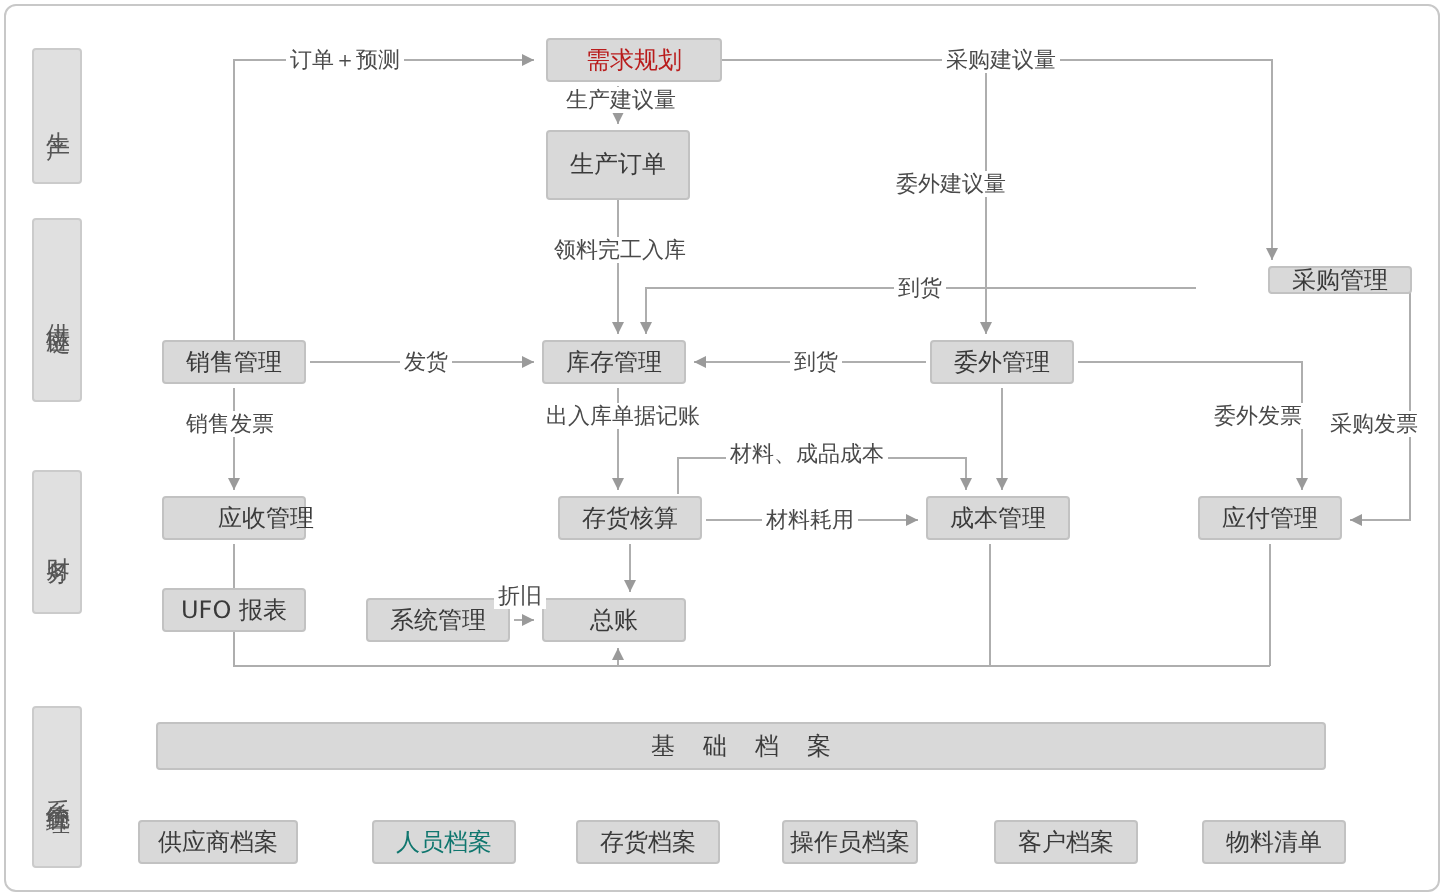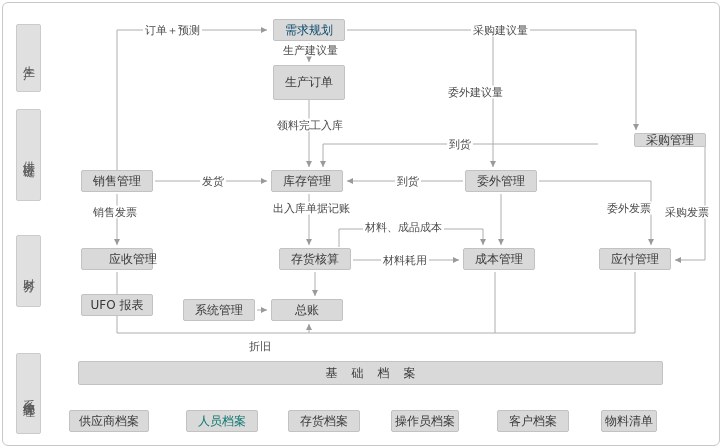--- a/index.html
+++ b/index.html
@@ -105,49 +105,49 @@
         <polyline points="632,269 632,330" fill="none" stroke="#aeaeae" stroke-width="1"></polyline>
         <polyline points="306,330 306,321" fill="none" stroke="#aeaeae" stroke-width="1" marker-end="url(#arr)"></polyline>
         <polyline points="312,269 312,293" fill="none" stroke="#aeaeae" stroke-width="1" marker-end="url(#arr)"></polyline>
       </g>
   </svg>
   <div id="diagram-layer">
       <div class="lane" style="background: rgb(224, 224, 224); left: 13px; top: 21px; width: 25px; height: 68px;">生产</div>
       <div class="lane" style="background: rgb(224, 224, 224); left: 13px; top: 106px; width: 25px; height: 92px;">供应链</div>
       <div class="lane" style="background: rgb(224, 224, 224); left: 13px; top: 232px; width: 25px; height: 72px;">财务</div>
       <div class="lane" style="background: rgb(224, 224, 224); left: 13px; top: 350px; width: 25px; height: 81px;">系统管理</div>
-      <div class="node" style="background: rgb(217, 217, 217); border-color: rgb(194, 194, 194); color: #0c4a6e; left: 270px; top: 16px; width: 72px; height: 22px;">需求规划</div>
+      <div class="node" style="background: rgb(217, 217, 217); border-color: rgb(194, 194, 194); color: #b91c1c; left: 270px; top: 16px; width: 88px; height: 22px;">需求规划</div>
       <div class="node" style="background: rgb(217, 217, 217); border-color: rgb(194, 194, 194); color: rgb(58, 58, 58); left: 270px; top: 62px; width: 72px; height: 35px;">生产订单</div>
       <div class="node" style="background: rgb(217, 217, 217); border-color: rgb(194, 194, 194); color: rgb(58, 58, 58); left: 631px; top: 130px; width: 72px; height: 14px;">采购管理</div>
       <div class="node" style="background: rgb(217, 217, 217); border-color: rgb(194, 194, 194); color: rgb(58, 58, 58); left: 78px; top: 167px; width: 72px; height: 22px;">销售管理</div>
       <div class="node" style="background: rgb(217, 217, 217); border-color: rgb(194, 194, 194); color: rgb(58, 58, 58); left: 268px; top: 167px; width: 72px; height: 22px;">库存管理</div>
       <div class="node" style="background: rgb(217, 217, 217); border-color: rgb(194, 194, 194); color: rgb(58, 58, 58); left: 462px; top: 167px; width: 72px; height: 22px;">委外管理</div>
       <div class="node" style="background: rgb(217, 217, 217); border-color: rgb(194, 194, 194); color: rgb(58, 58, 58); left: 78px; top: 245px; width: 72px; height: 22px; padding-left: 32px;">应收管理</div>
       <div class="node" style="background: rgb(217, 217, 217); border-color: rgb(194, 194, 194); color: rgb(58, 58, 58); left: 276px; top: 245px; width: 72px; height: 22px; font-family: Liberation Mono, monospace;">存货核算</div>
       <div class="node" style="background: rgb(217, 217, 217); border-color: rgb(194, 194, 194); color: rgb(58, 58, 58); left: 460px; top: 245px; width: 72px; height: 22px;">成本管理</div>
       <div class="node" style="background: rgb(217, 217, 217); border-color: rgb(194, 194, 194); color: rgb(58, 58, 58); left: 596px; top: 245px; width: 72px; height: 22px;">应付管理</div>
       <div class="node" style="background: rgb(217, 217, 217); border-color: rgb(194, 194, 194); color: rgb(58, 58, 58); left: 78px; top: 291px; width: 72px; height: 22px;">UFO 报表</div>
       <div class="node" style="background: rgb(217, 217, 217); border-color: rgb(194, 194, 194); color: rgb(58, 58, 58); left: 180px; top: 296px; width: 72px; height: 22px;">系统管理</div>
       <div class="node" style="background: rgb(217, 217, 217); border-color: rgb(194, 194, 194); color: rgb(58, 58, 58); left: 268px; top: 296px; width: 72px; height: 22px;">总账</div>
       <div class="node wide" style="background: rgb(217, 217, 217); border-color: rgb(194, 194, 194); color: rgb(58, 58, 58); left: 75px; top: 358px; width: 585px; height: 24px;">基础档案</div>
       <div class="node" style="background: rgb(217, 217, 217); border-color: rgb(194, 194, 194); color: rgb(58, 58, 58); left: 66px; top: 407px; width: 80px; height: 22px;">供应商档案</div>
       <div class="node" style="background: rgb(217, 217, 217); border-color: rgb(194, 194, 194); color: #0f766e; left: 183px; top: 407px; width: 72px; height: 22px;">人员档案</div>
       <div class="node" style="background: rgb(217, 217, 217); border-color: rgb(194, 194, 194); color: rgb(58, 58, 58); left: 285px; top: 407px; width: 72px; height: 22px;">存货档案</div>
       <div class="node" style="background: rgb(217, 217, 217); border-color: rgb(194, 194, 194); color: rgb(58, 58, 58); left: 388px; top: 407px; width: 68px; height: 22px;">操作员档案</div>
       <div class="node" style="background: rgb(217, 217, 217); border-color: rgb(194, 194, 194); color: rgb(58, 58, 58); left: 494px; top: 407px; width: 72px; height: 22px;">客户档案</div>
-      <div class="node" style="background: rgb(217, 217, 217); border-color: rgb(194, 194, 194); color: rgb(58, 58, 58); left: 598px; top: 407px; width: 56px; height: 22px;">物料清单</div>
+      <div class="node" style="background: rgb(217, 217, 217); border-color: rgb(194, 194, 194); color: rgb(58, 58, 58); left: 598px; top: 407px; width: 72px; height: 22px;">物料清单</div>
       <div class="elabel" style="left: 140px; top: 27px;">订单＋预测</div>
       <div class="elabel" style="left: 468px; top: 27px;">采购建议量</div>
       <div class="elabel" style="left: 278px; top: 47px;">生产建议量</div>
       <div class="elabel" style="left: 443px; top: 89px;">委外建议量</div>
       <div class="elabel" style="left: 272px; top: 122px;">领料完工入库</div>
       <div class="elabel" style="left: 444px; top: 141px;">到货</div>
       <div class="elabel" style="left: 392px; top: 178px;">到货</div>
       <div class="elabel" style="left: 197px; top: 178px;">发货</div>
       <div class="elabel" style="left: 88px; top: 209px;">销售发票</div>
       <div class="elabel" style="left: 268px; top: 205px;">出入库单据记账</div>
       <div class="elabel" style="left: 360px; top: 224px;">材料、成品成本</div>
       <div class="elabel" style="left: 378px; top: 257px;">材料耗用</div>
       <div class="elabel" style="left: 602px; top: 205px;">委外发票</div>
       <div class="elabel" style="left: 660px; top: 209px;">采购发票</div>
-      <div class="elabel" style="left: 244px; top: 295px; margin-top: 48px;">折旧</div>
+      <div class="elabel" style="left: 244px; top: 295px;">折旧</div>
     </div>
 </div>
 
 </body></html>

